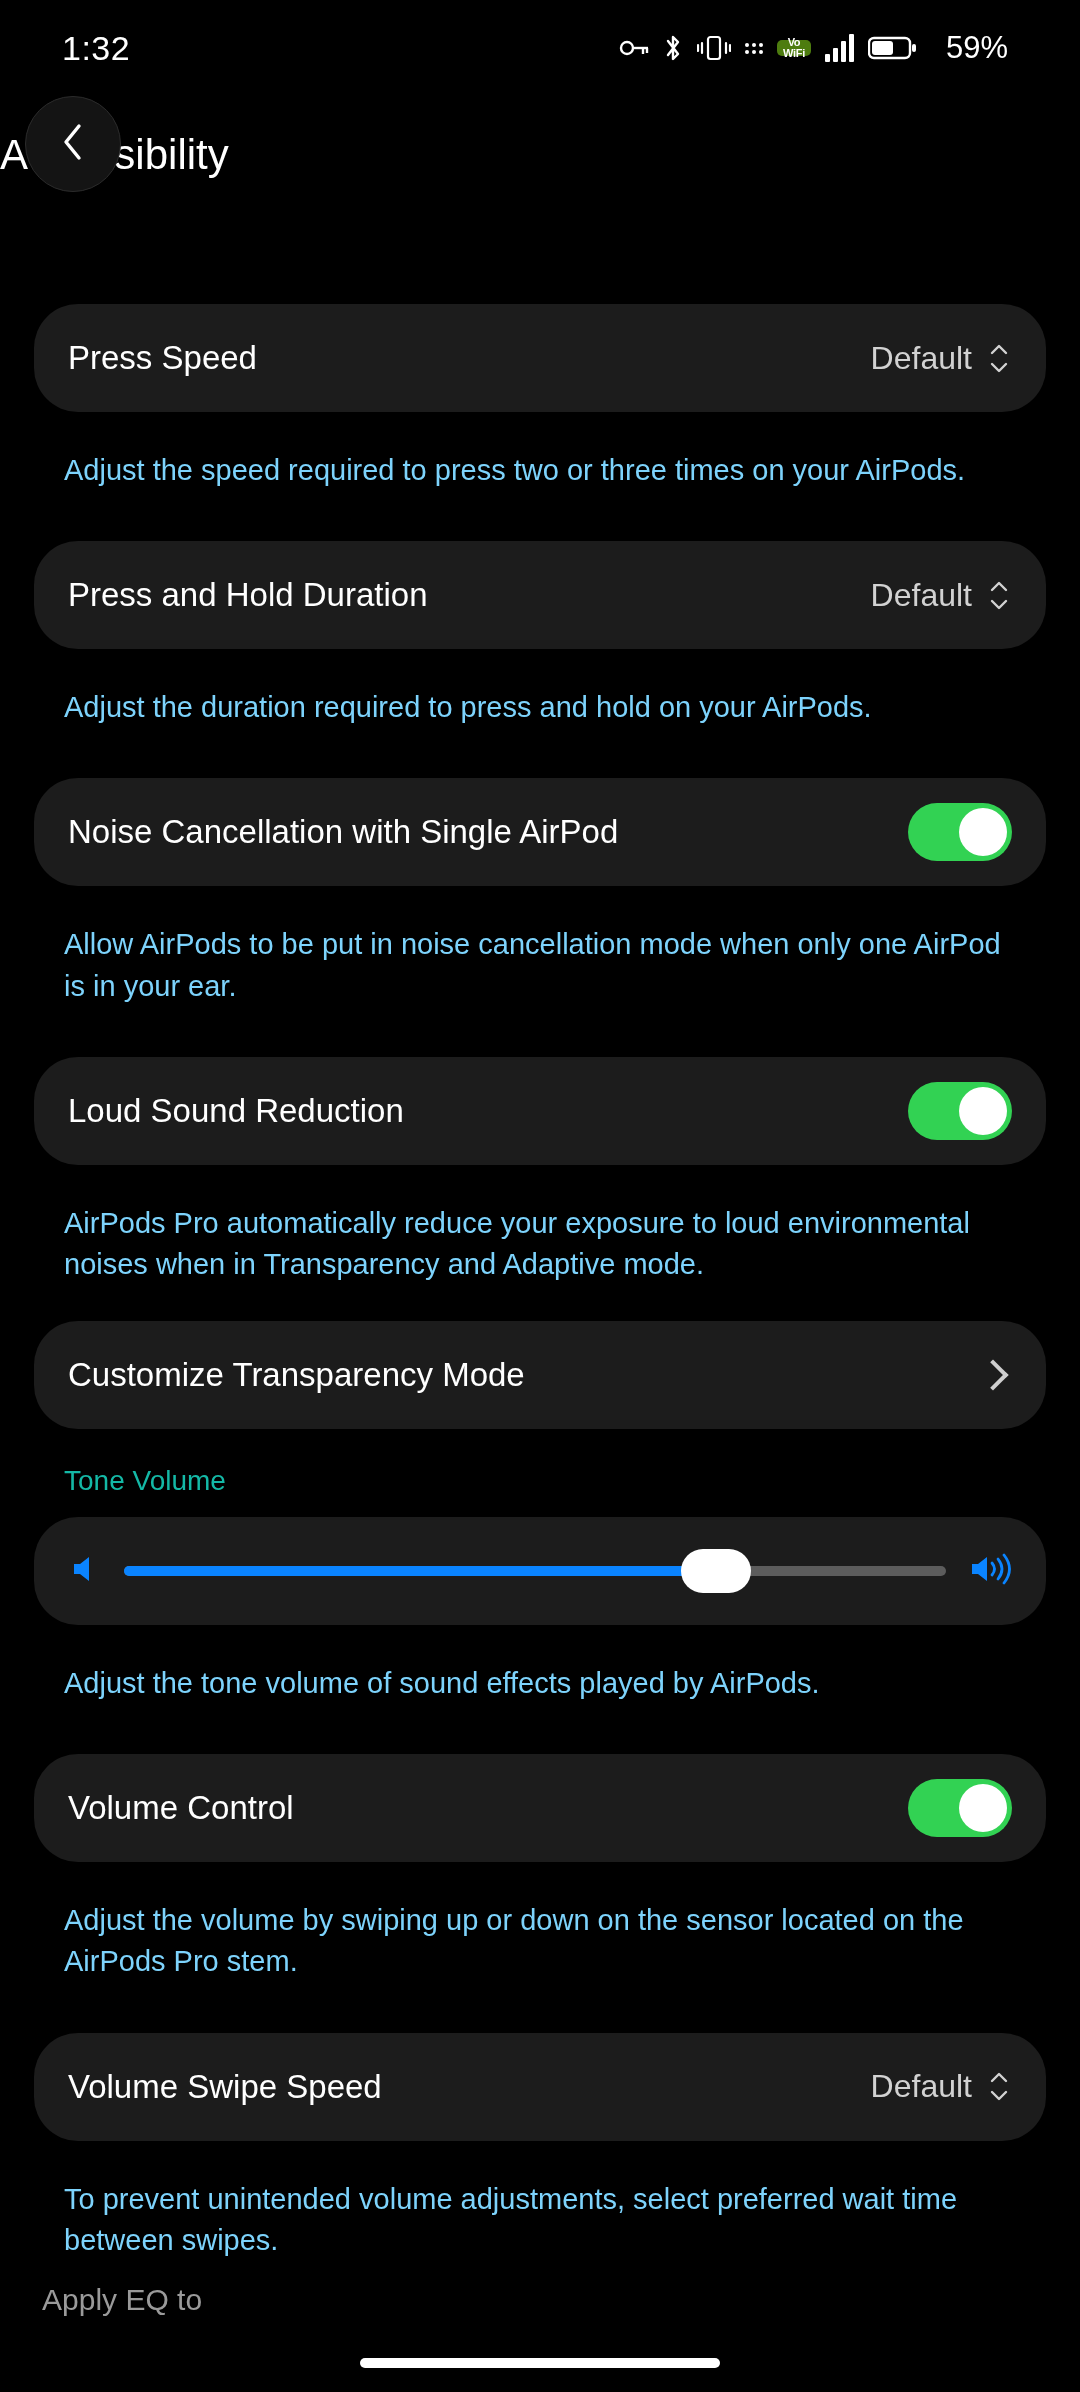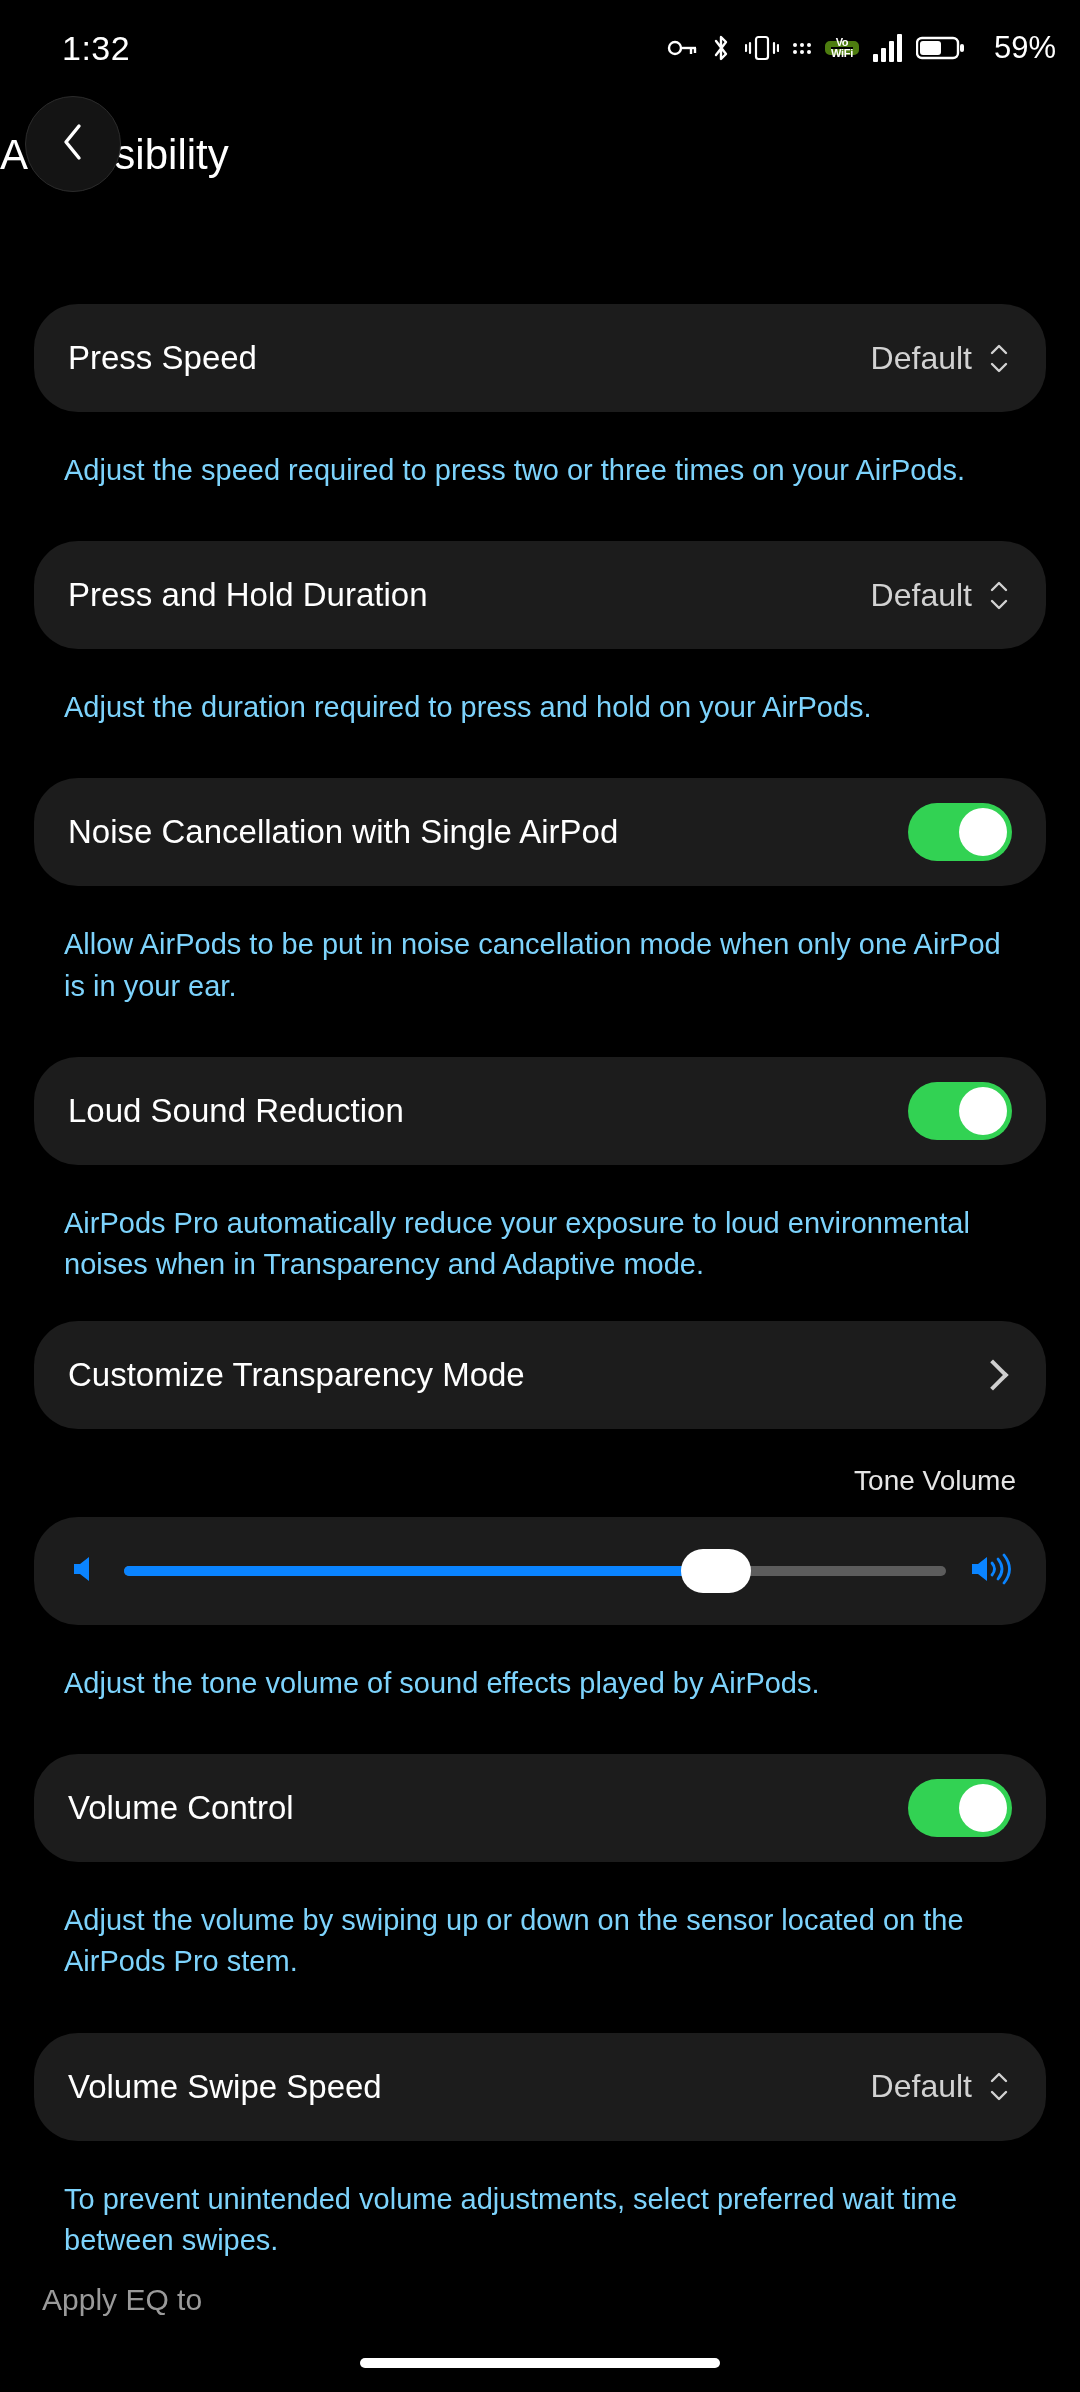--- a/index.html
+++ b/index.html
@@ -17,40 +17,40 @@
     height: 2392px;
     background: #000000;
   }
 
   
   .statusbar {
     height: 96px;
     display: flex;
     align-items: center;
     justify-content: space-between;
-    padding: 0 24px 0 62px;
+    padding: 0 72px 0 62px;
   }
   .status-time {
     font-size: 34px;
     letter-spacing: 0.5px;
     color: #ffffff;
   }
   .status-icons {
     display: flex;
     align-items: center;
     gap: 14px;
   }
   .sicon { display: flex; align-items: center; justify-content: center; }
   .battery-pct {
     font-size: 31px;
     margin-left: 16px;
     color: #ffffff;
   }
   .vowifi-box {
-    border: 6px solid #4d7c0f;
+    border: 8px solid #4d7c0f;
     border-radius: 5px;
     width: 34px;
     height: 14px;
     font-size: 11px;
     line-height: 11px;
     display: flex;
     flex-direction: column;
     align-items: center;
     justify-content: center;
     font-weight: bold;
@@ -211,23 +211,22 @@
   .slider-thumb {
     position: absolute;
     width: 70px;
     height: 44px;
     border-radius: 22px;
     background: #ffffff;
     transform: translateX(-35px);
   }
   .tone-label {
     font-size: 28px;
-    color: #e5e5e5;
+    color: #14b8a6;
     padding: 0 30px 20px 30px;
-    text-align: right;
   }
 
   .bottom-label {
     font-size: 30px;
     color: #9a9a9a;
     padding: 0 8px;
   }
 
   
   .home-indicator {

